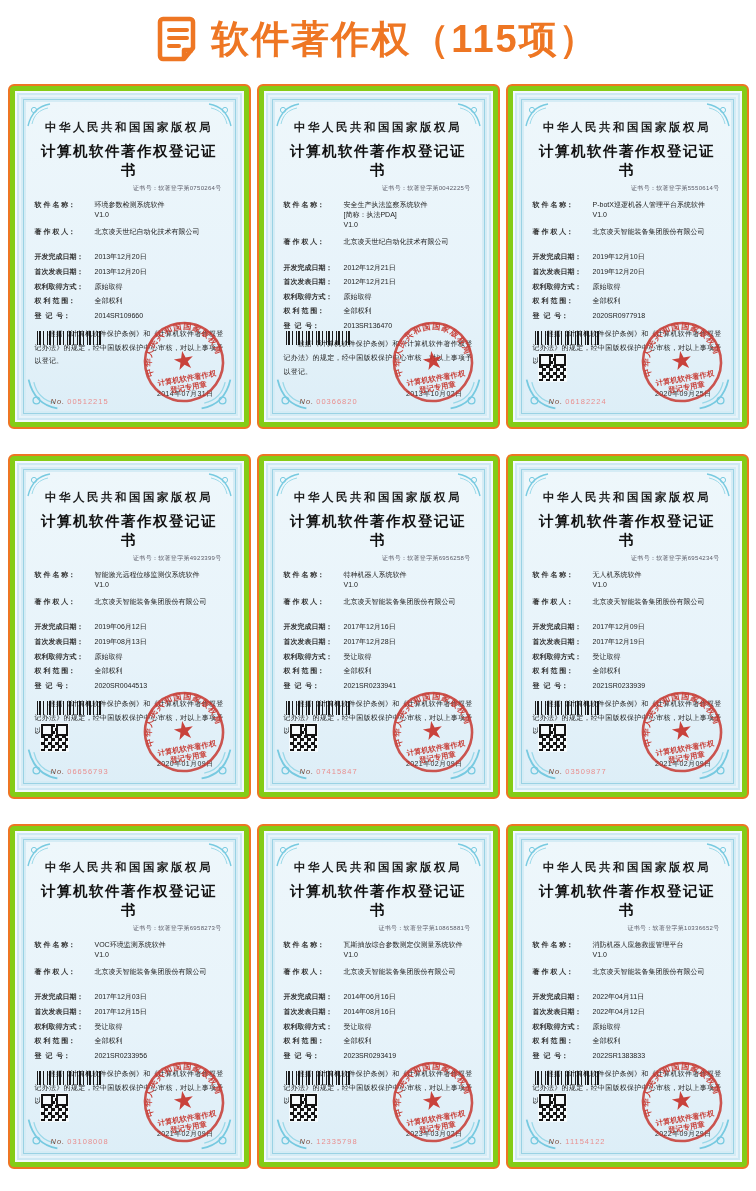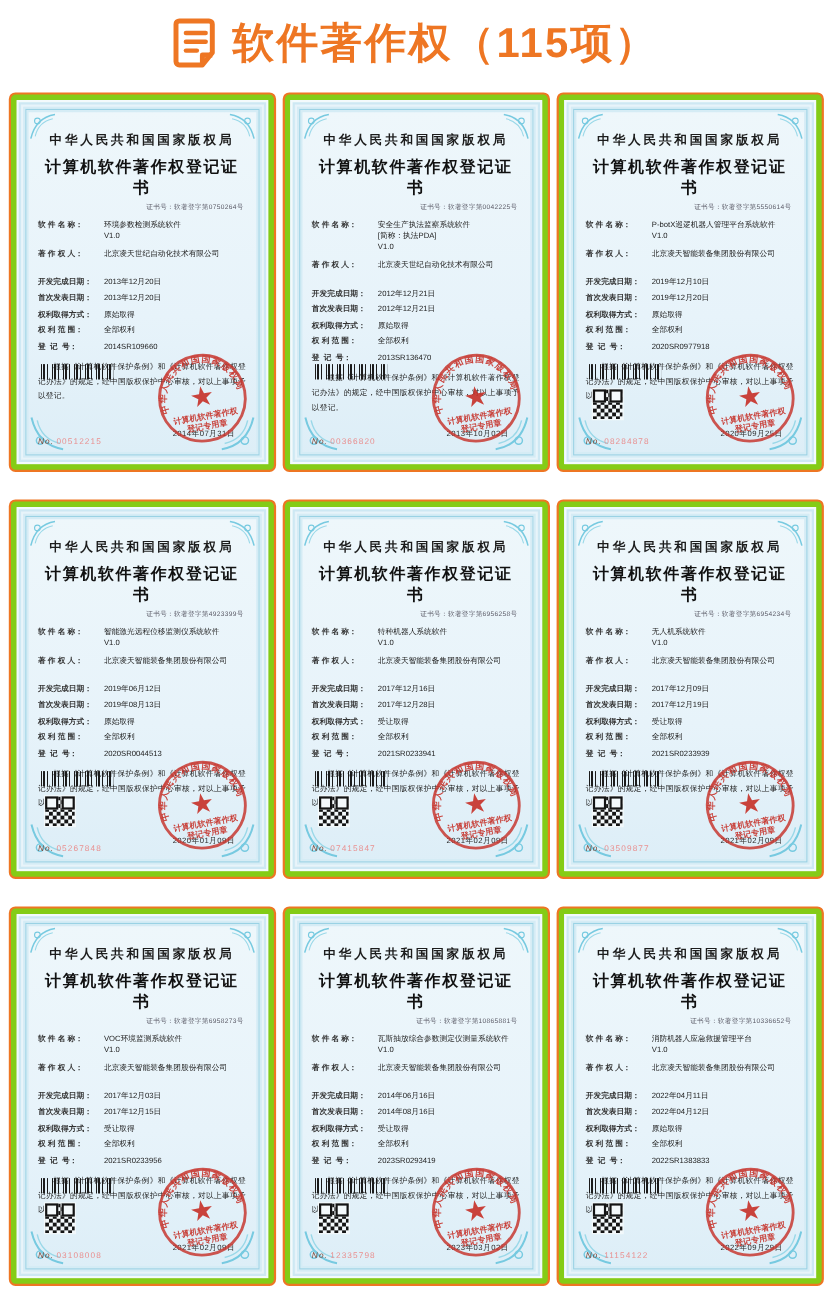--- a/index.html
+++ b/index.html
@@ -50,21 +50,21 @@
                text-align:justify; letter-spacing:.2px; }
 
   .bottom-block { position:absolute; left:11px; right:9px; bottom:5px; height:80px; }
   .barcode { position:absolute; left:2px; top:3px; width:66px; height:14px;
              background:repeating-linear-gradient(90deg,#1b1b1b 0 1px,transparent 1px 2px,#1b1b1b 2px 4px,transparent 4px 6px,#1b1b1b 6px 7px,transparent 7px 10px); }
   .qr { position:absolute; left:6px; top:26px; width:27px; height:27px; background:
         repeating-conic-gradient(#141414 0% 25%, #f4f9fb 0% 50%) 0 0 / 7px 7px; outline:1px solid #f4f9fb; }
   .qr::before, .qr::after { content:""; position:absolute; width:8px; height:8px; border:2px solid #141414; background:#f4f9fb; }
   .qr::before { left:0; top:0; }
   .qr::after { right:0; top:0; }
-  .serial-line { position:absolute; left:0; bottom:2px; font-size:7.5px; }
+  .serial-line { position:absolute; left:16px; bottom:2px; font-size:7.5px; }
   .serial-line .no-pfx { color:#7a4a3a; font-style:italic; letter-spacing:1px; }
   .serial-line .no-val { color:#e98f8f; letter-spacing:1px; }
 
   .seal { position:absolute; right:-2px; top:-10px; width:88px; height:88px; transform:rotate(-10deg);
           opacity:.92; z-index:2; }
   .seal-date { position:absolute; right:12px; bottom:9px; font-size:7px; color:#2b2b2b; z-index:1; letter-spacing:.4px; }
 </style>
 </head>
 <body>
 
@@ -316,21 +316,21 @@
             <span class="val">2020SR0977918</span>
           </div>
         </div>
 
         <div class="statement">根据《计算机软件保护条例》和《计算机软件著作权登记办法》的规定，经中国版权保护中心审核，对以上事项予以登记。</div>
 
         <div class="bottom-block">
           <div class="barcode"></div>
           <div class="qr"></div>
           <div class="serial-line">
-            <span class="no-pfx">No.</span>&nbsp;<span class="no-val">08284878</span>
+            <span class="no-pfx">No.</span>&nbsp;<span class="no-val">06182224</span>
           </div>
           <div class="seal-date">2020年09月25日</div>
           <svg class="seal" viewBox="0 0 88 88">
             <circle cx="44" cy="44" r="39" fill="none" stroke="#c7342c" stroke-width="2.6" opacity=".9"></circle>
             <path id="seal-arc" d="M 12.5 54 A 33 33 0 1 1 75.5 54" fill="none"></path>
             <text font-size="8.2" fill="#c7342c" letter-spacing="1" font-weight="bold">
               <textPath href="#seal-arc" startOffset="2">中华人民共和国国家版权局</textPath>
             </text>
             <text x="44" y="51" text-anchor="middle" font-size="25" fill="#c7342c">★</text>
             <text x="44" y="63" text-anchor="middle" font-size="7.4" fill="#c7342c" font-weight="bold">计算机软件著作权</text>
@@ -402,21 +402,21 @@
             <span class="val">2020SR0044513</span>
           </div>
         </div>
 
         <div class="statement">根据《计算机软件保护条例》和《计算机软件著作权登记办法》的规定，经中国版权保护中心审核，对以上事项予以登记。</div>
 
         <div class="bottom-block">
           <div class="barcode"></div>
           <div class="qr"></div>
           <div class="serial-line">
-            <span class="no-pfx">No.</span>&nbsp;<span class="no-val">05267848</span>
+            <span class="no-pfx">No.</span>&nbsp;<span class="no-val">06656793</span>
           </div>
           <div class="seal-date">2020年01月09日</div>
           <svg class="seal" viewBox="0 0 88 88">
             <circle cx="44" cy="44" r="39" fill="none" stroke="#c7342c" stroke-width="2.6" opacity=".9"></circle>
             <path id="seal-arc" d="M 12.5 54 A 33 33 0 1 1 75.5 54" fill="none"></path>
             <text font-size="8.2" fill="#c7342c" letter-spacing="1" font-weight="bold">
               <textPath href="#seal-arc" startOffset="2">中华人民共和国国家版权局</textPath>
             </text>
             <text x="44" y="51" text-anchor="middle" font-size="25" fill="#c7342c">★</text>
             <text x="44" y="63" text-anchor="middle" font-size="7.4" fill="#c7342c" font-weight="bold">计算机软件著作权</text>

